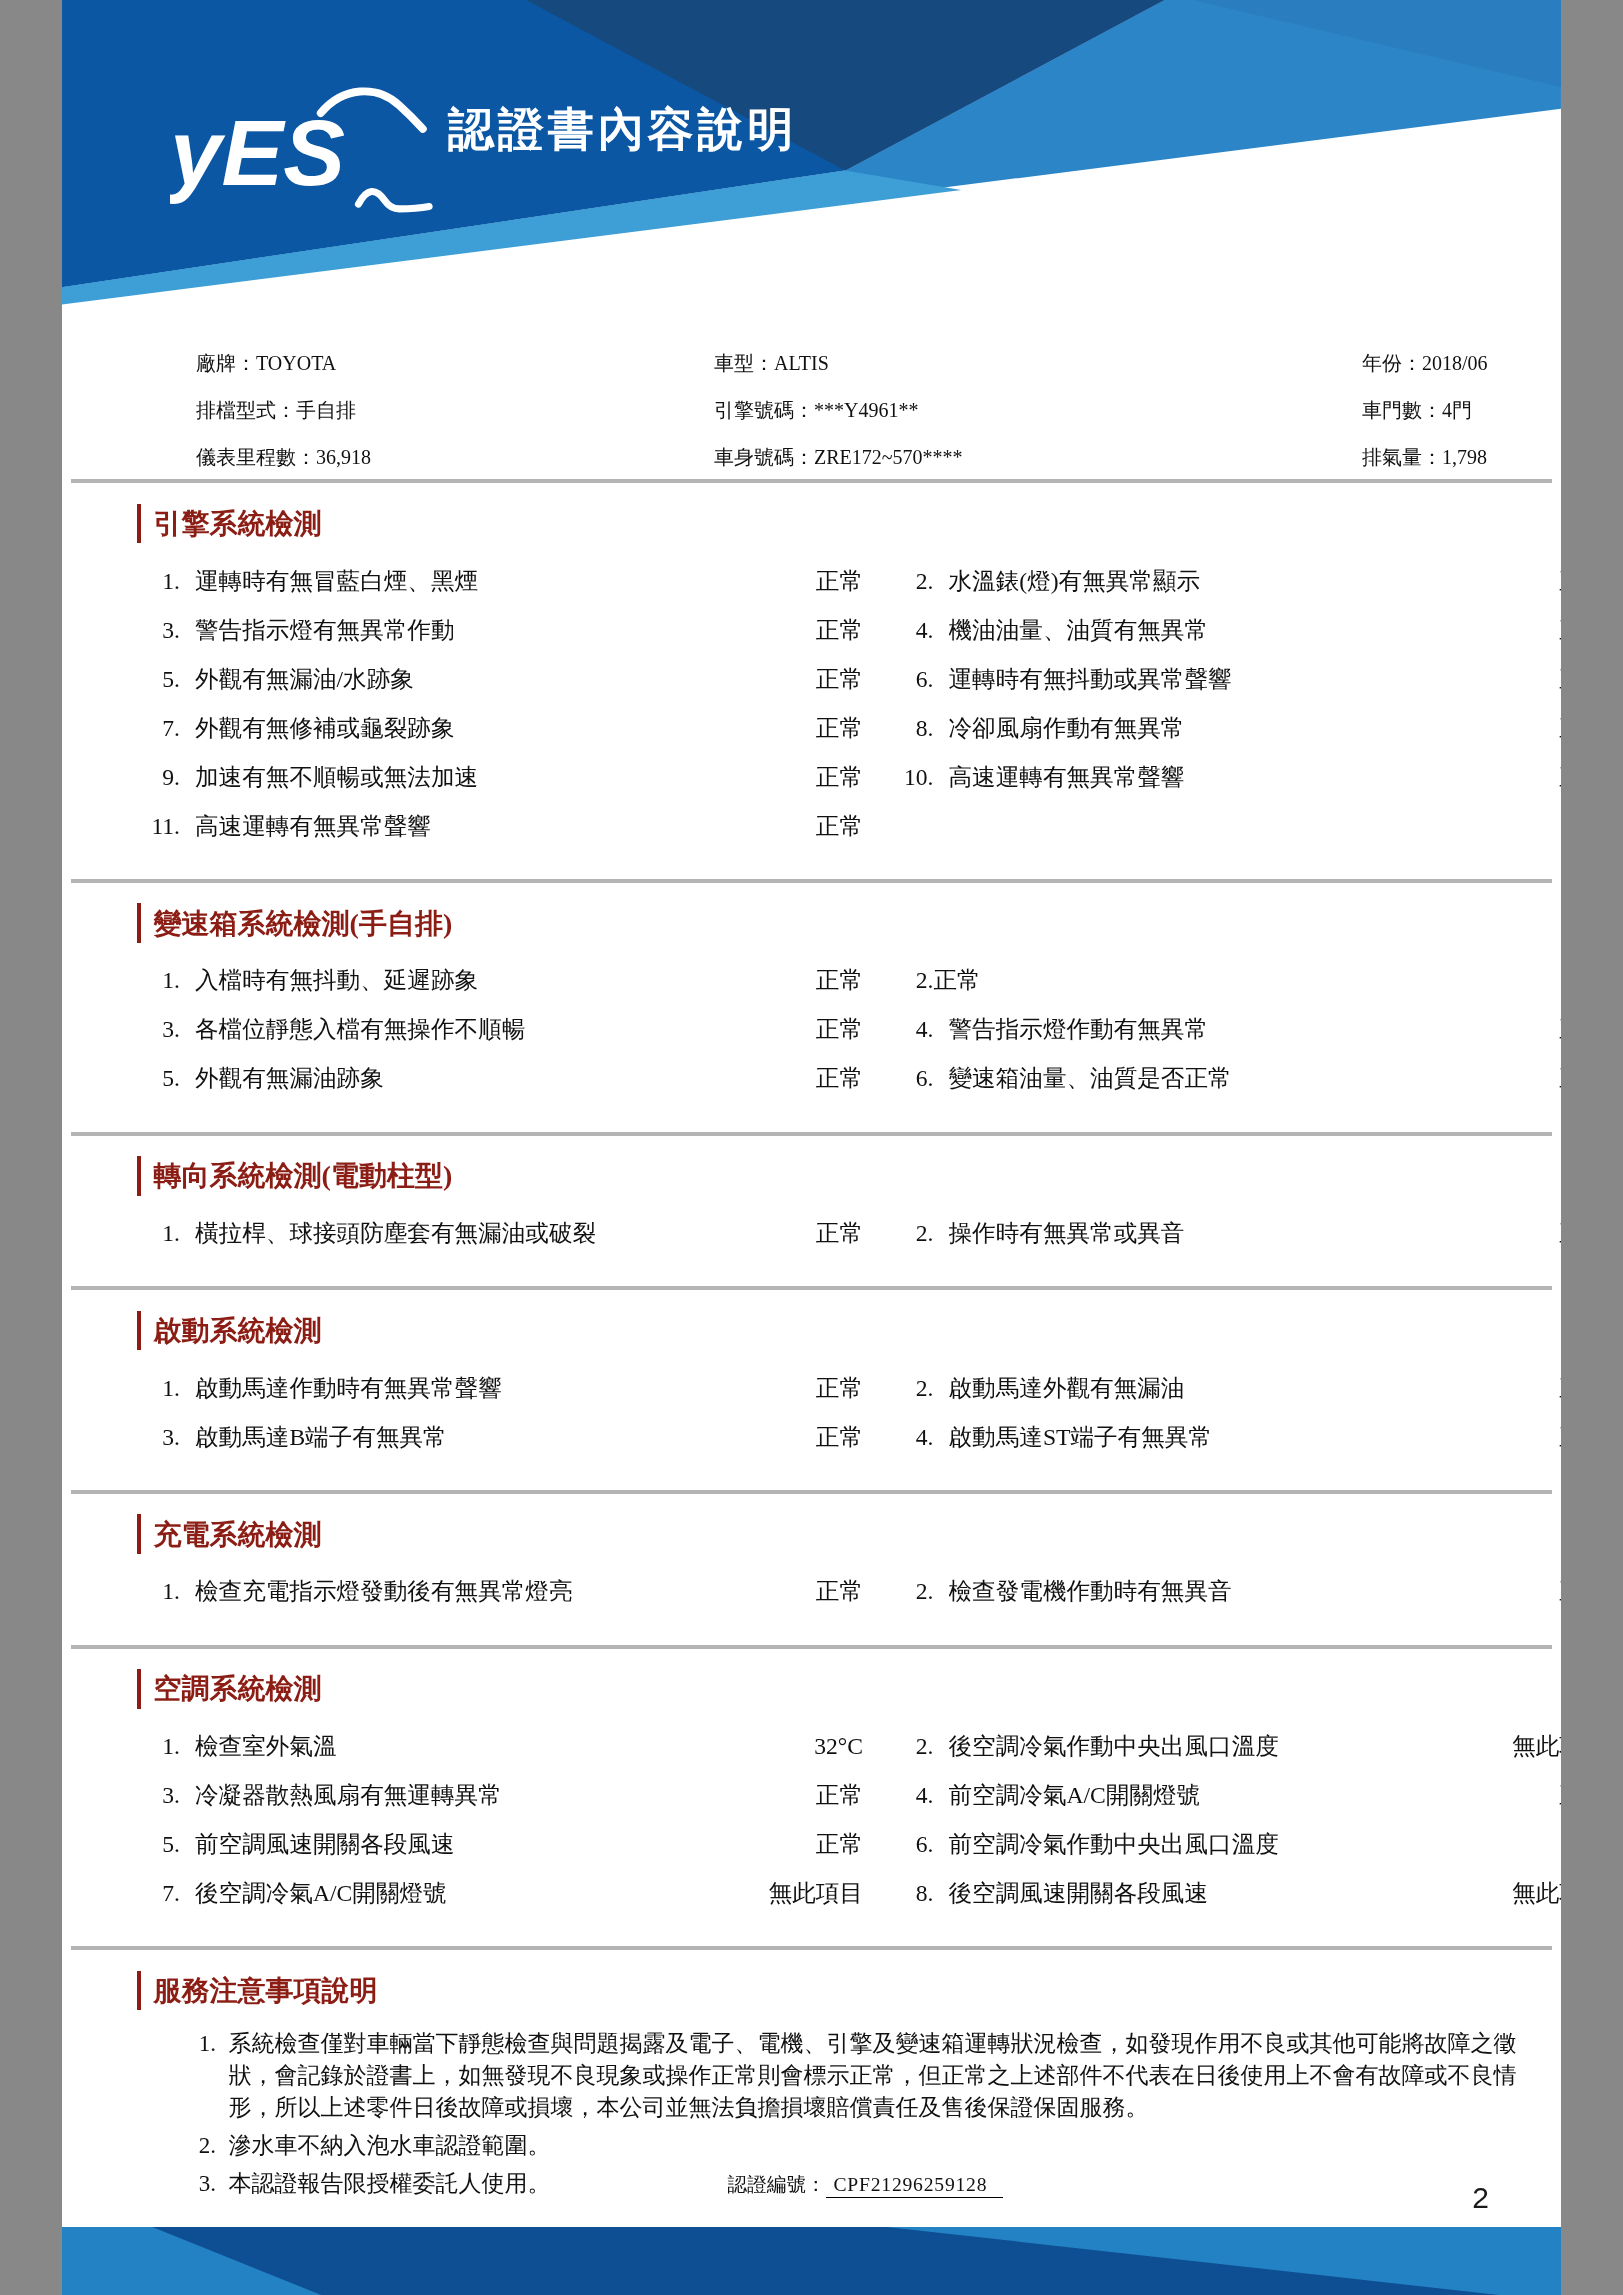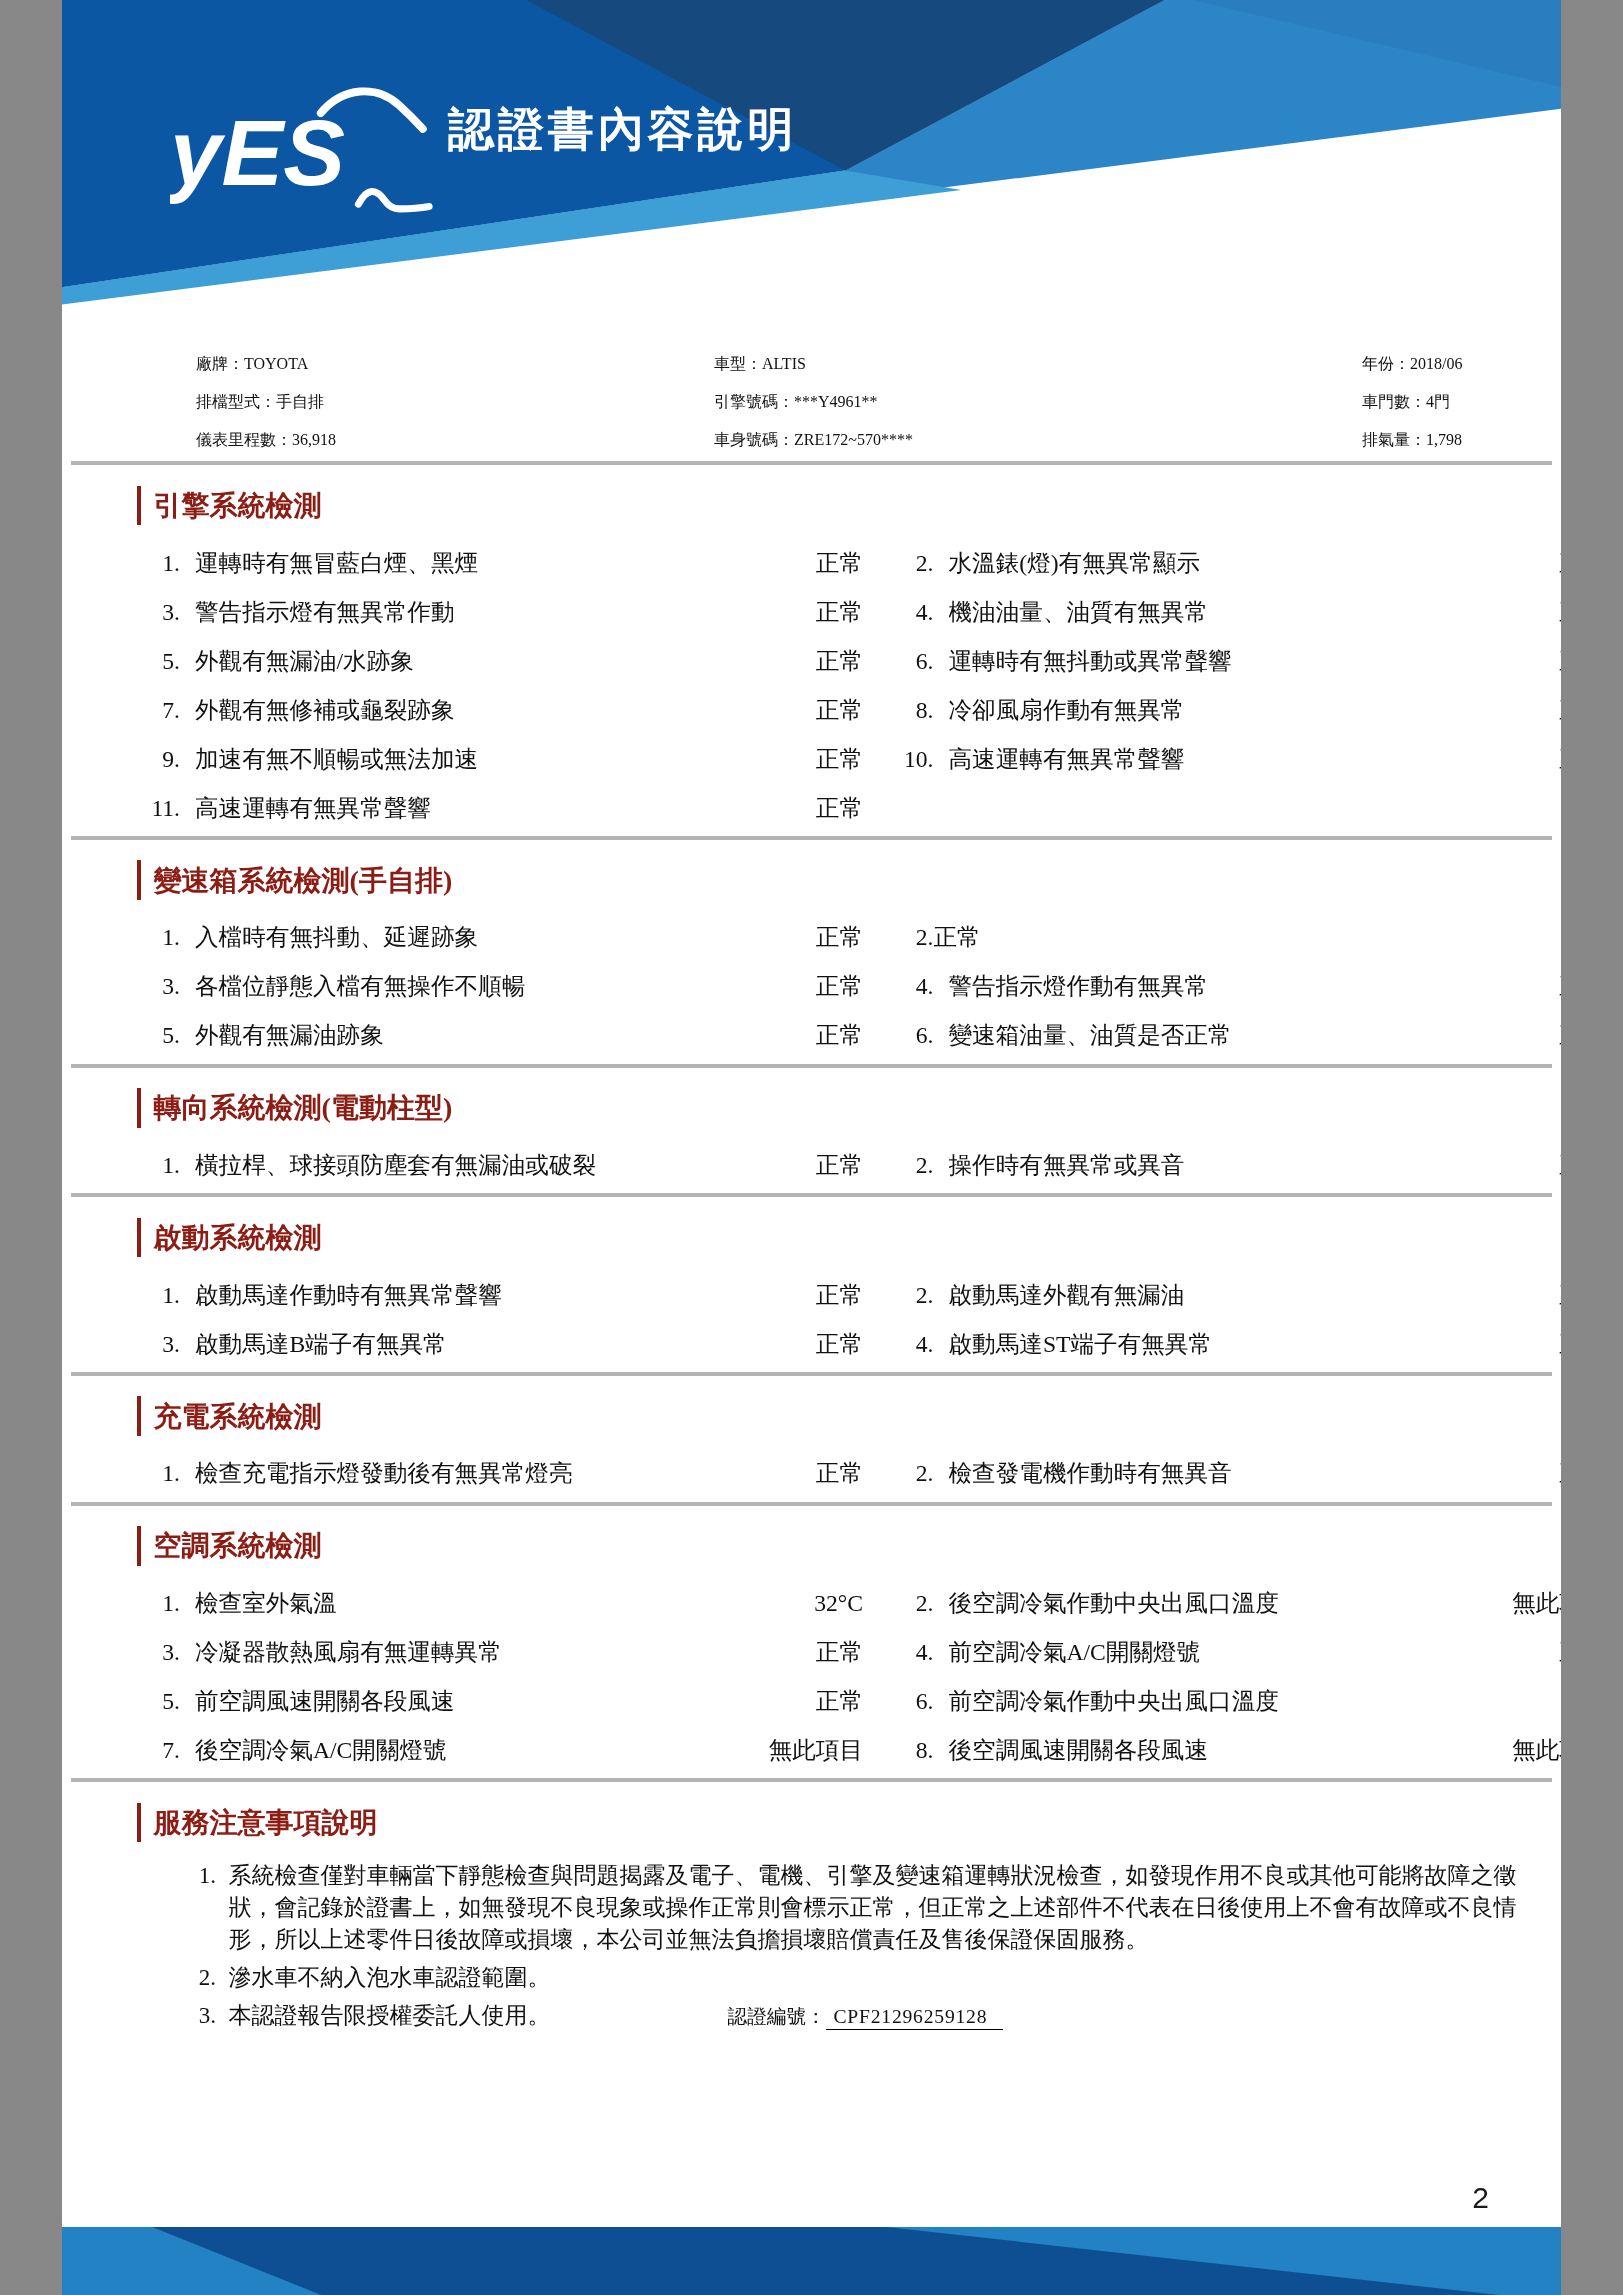--- a/index.html
+++ b/index.html
@@ -15,28 +15,28 @@
   header{position:relative;height:330px}
   header svg.art{position:absolute;inset:0;display:block}
   .p-main{fill:var(--brand-blue)} .p-band{fill:var(--band-blue)} .p-wedge{fill:var(--dark-navy)}
   .p-strip{fill:var(--sky-blue)} .p-tr{fill:var(--top-right-blue)}
   .logo{position:absolute;left:108px;top:77px;width:267px;height:157px}
   .page-title{position:absolute;left:386px;top:99px;font-family:"Liberation Sans","DejaVu Sans",sans-serif;
         font-weight:bold;font-size:46px;letter-spacing:3.9px;color:#fff}
 
   
   .vehicle{padding:15.7px 0 4.7px 134px}
-  .vgrid{display:grid;grid-template-columns:518px 648px auto;row-gap:3px;font-size:16px;line-height:35px}
+  .vgrid{display:grid;grid-template-columns:518px 648px auto;row-gap:12px;font-size:20px;line-height:35px}
   .vcell{white-space:nowrap}
 
   
   .sep{height:3.9px;background:var(--divider-gray);margin:0 9.4px}
 
   
-  .insp{padding-bottom:4px}
+  .insp{padding-bottom:29px}
   .sec-title{margin:20.4px 0 0 75px;padding:2.4px 0 2.4px 12.6px;border-left:4.7px solid var(--heading-red);
         color:var(--heading-red);font-size:28px;font-weight:bold;line-height:35px}
   .rows{margin:12.6px 0 0 75px}
   .row{display:grid;grid-template-columns:726px 716px;column-gap:27.5px;height:49px;align-items:center}
   .cell{display:flex;align-items:baseline;font-size:23.6px}
   .num{flex:none;width:43px;text-align:right}
   .lbl{flex:1;margin-left:15px;white-space:nowrap;overflow:hidden}
   .st{flex:none;text-align:center;white-space:nowrap}
 
   

